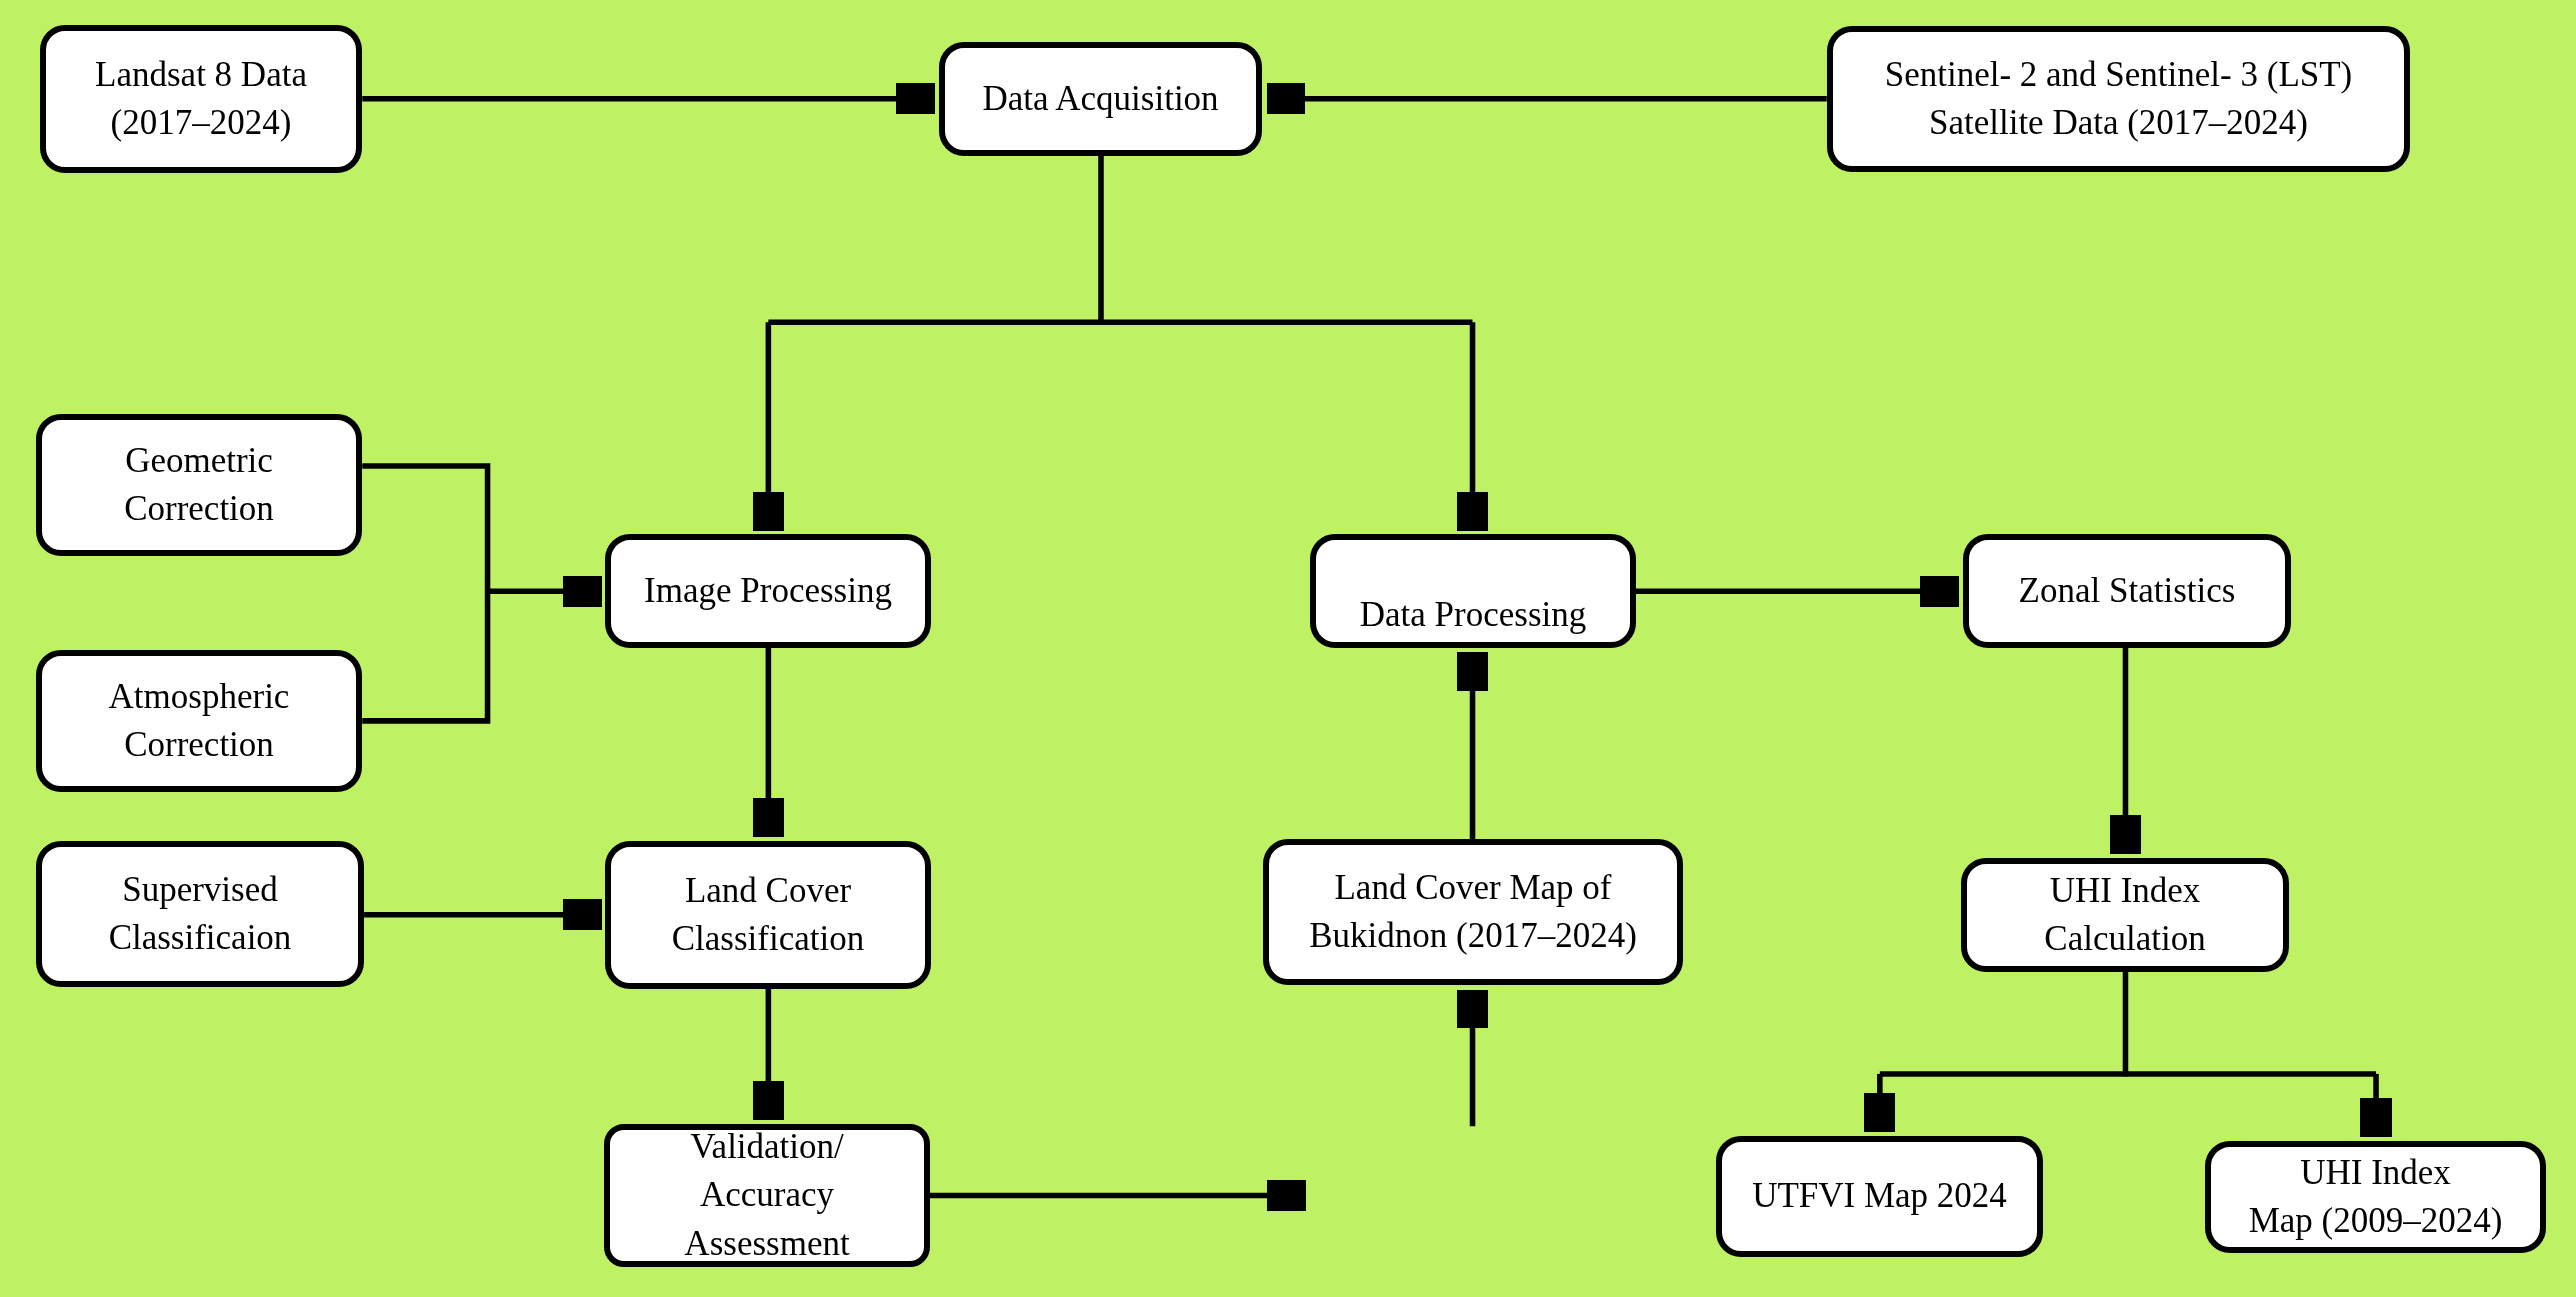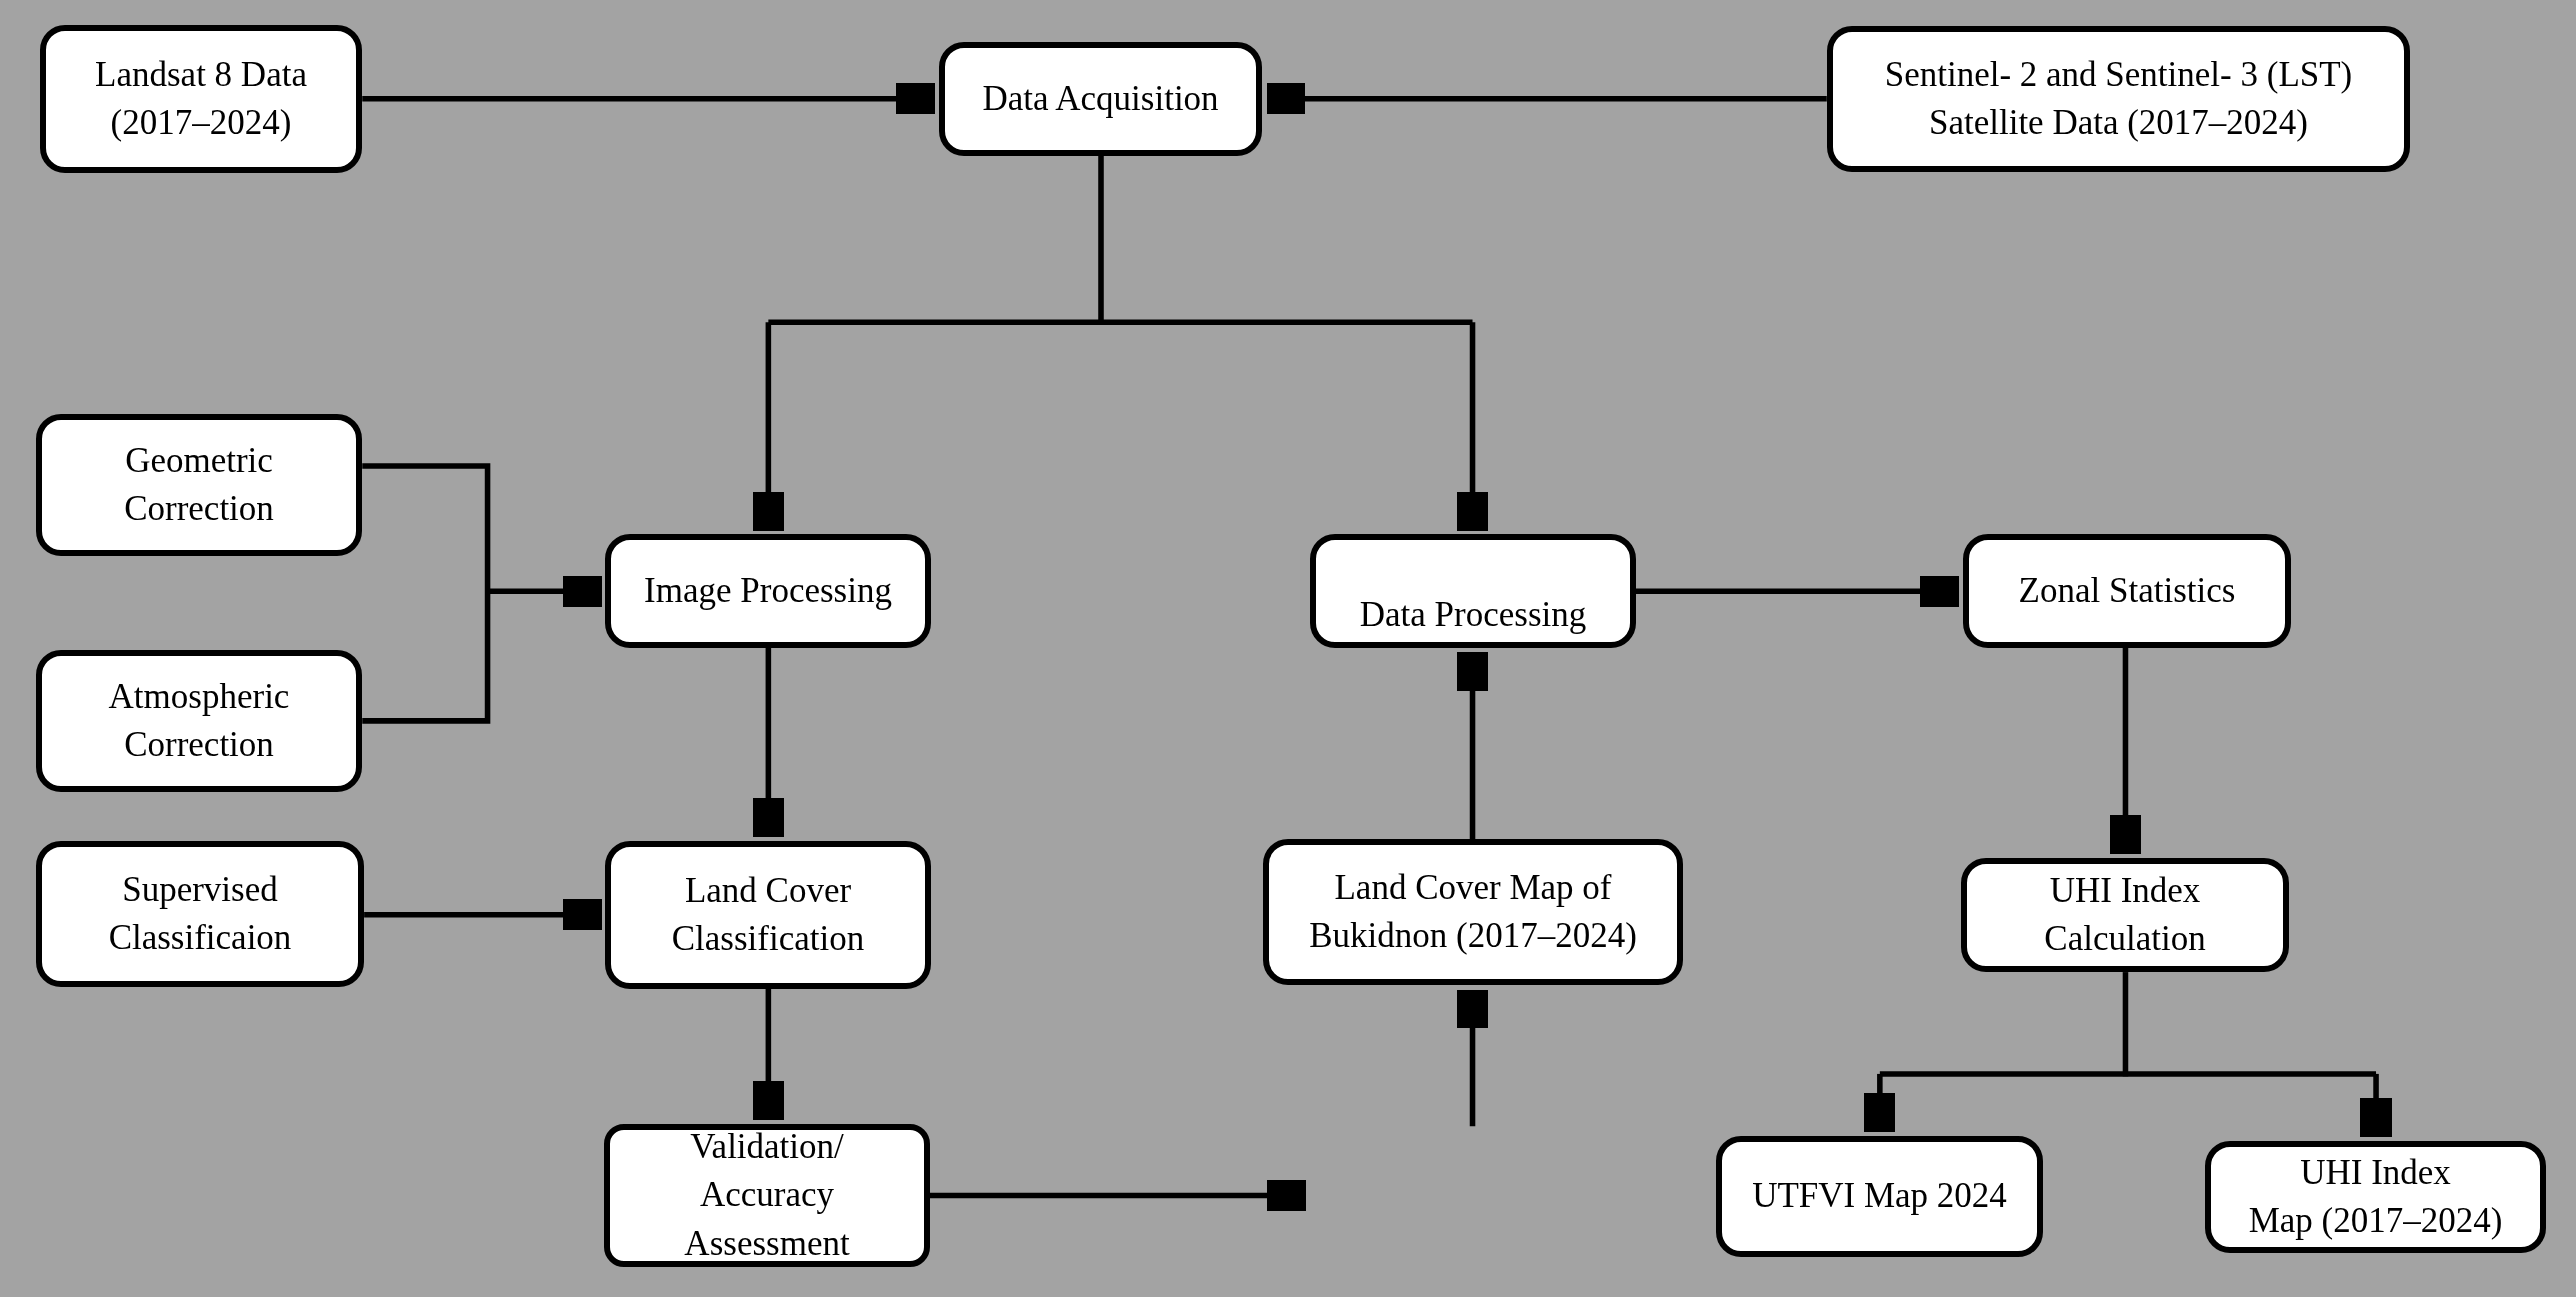--- a/index.html
+++ b/index.html
@@ -1,19 +1,19 @@
 <!DOCTYPE html>
 <html style="font-size:10px"><head>
 <meta charset="utf-8">
 <style>
   html,body{margin:0;padding:0;background:#ffffff;}
   .canvas{
     position:relative;
     width:2576px;height:1298px;
-    background:#a3a3a3;
+    background:#bef264;
     font-family:"Liberation Serif","DejaVu Serif",serif;
     color:#000;
     overflow:hidden;
   }
   .edges{position:absolute;left:0;top:0;width:2576px;height:1298px;}
   .edges path{stroke:#000;stroke-width:9;fill:none;}
   .node{
     position:absolute;
     box-sizing:border-box;
     display:flex;flex-direction:column;
@@ -123,17 +123,17 @@
     <span>Assessment</span>
   </div>
 
 
   <div class="node" style="left:1716px;top:1136px;width:327px;height:121px;">
     <span>UTFVI Map 2024</span>
   </div>
 
   <div class="node" style="left:2205px;top:1141px;width:341px;height:112px;">
     <span>UHI Index</span>
-    <span>Map (2017–2024)</span>
+    <span>Map (2009–2024)</span>
   </div>
 
 </div>
 
 
 </body></html>

